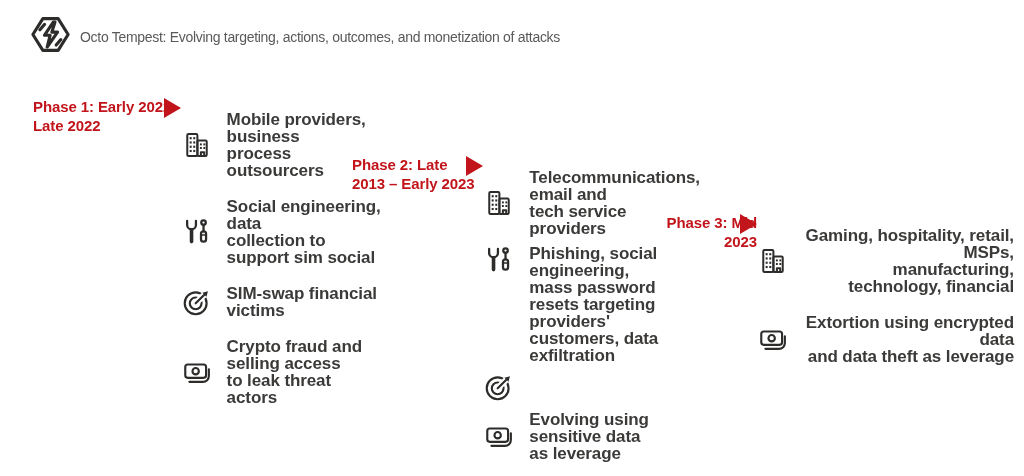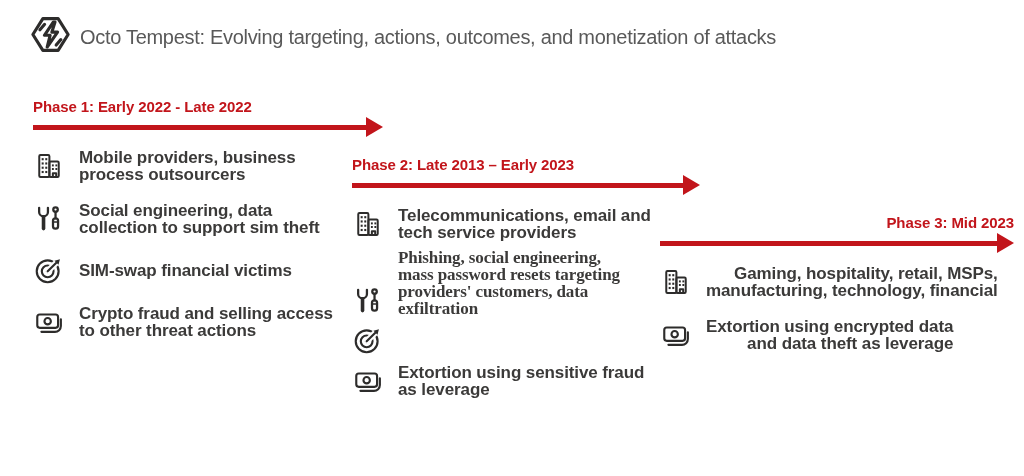--- a/index.html
+++ b/index.html
@@ -18,26 +18,26 @@
   }
   .canvas{position:absolute;inset:0;}
 
   
   .header-icon{
     position:absolute;left:27px;top:11px;width:47px;height:47px;color:var(--ink);
   }
   .header-icon svg{width:100%;height:100%;}
   .page-title{
     position:absolute;left:80px;top:22px;width:920px;
-    font-size:20px;line-height:30px;font-weight:400;
+    font-size:14px;line-height:30px;font-weight:400;
     color:var(--title);letter-spacing:-0.3px;
   }
 
   
-  .phase{position:absolute;display:flex;flex-direction:column;}
+  .phase{position:absolute;display:flex;flex-direction:row;}
   .phase-1{left:33px;top:97px;width:350px;}
   .phase-2{left:352px;top:155px;width:348px;}
   .phase-3{left:660px;top:213px;width:354px;text-align:right;}
 
   .phase-label{
     font-size:15px;font-weight:700;color:var(--accent);
     line-height:19px;letter-spacing:-0.1px;height:19px;
   }
   .phase-arrow{position:relative;height:16px;margin-top:3px;flex:none;}
   .arrow-line{
@@ -48,21 +48,21 @@
     position:absolute;right:0;top:-2px;width:0;height:0;
     border-top:10px solid transparent;
     border-bottom:10px solid transparent;
     border-left:17px solid var(--accent);
   }
 
   .phase-items{display:flex;flex-direction:column;margin-top:13px;gap:18px;}
   .phase-2 .phase-items{gap:7px;}
 
   .item{display:flex;gap:14px;align-items:center;}
-  .phase-2 .item:nth-child(2){align-items:flex-end;font-family:Liberation Serif, serif;} 
+  .phase-2 .item:nth-child(2){align-items:flex-start;} 
   .item-icon{width:32px;height:32px;flex:none;color:var(--ink);}
   .item-icon svg{width:100%;height:100%;}
   .item-text{
     font-size:17px;font-weight:700;color:var(--text);
     line-height:17px;letter-spacing:-0.1px;white-space:pre-line;
     padding-top:1px;
   }
 </style>
 </head>
 <body>
@@ -113,21 +113,21 @@
   <div class="item">
     <span class="item-icon"><svg viewBox="0 0 24 24" fill="none" stroke="currentColor" stroke-width="1.7" stroke-linecap="round" stroke-linejoin="round">
                 <path d="M4.6 3.6 v3.1 a3.3 3.3 0 0 0 6.6 0 V3.6"></path>
                 <path d="M7.9 10.3 V19.2" stroke-width="2.7"></path>
                 <circle cx="16.9" cy="4.9" r="1.7"></circle>
                 <path d="M16.9 6.6 V11.5"></path>
                 <rect x="15" y="11.5" width="3.8" height="7.7" rx="1.8"></rect>
                 <path d="M15.2 14.3 h3.4" stroke-width="1.2"></path>
               </svg></span>
     <span class="item-text">Social engineering, data
-collection to support sim theft</span>
+collection to support sim social</span>
   </div>
 
   <div class="item">
     <span class="item-icon"><svg viewBox="0 0 24 24" fill="none" stroke="currentColor" stroke-width="1.6" stroke-linecap="round" stroke-linejoin="round">
                 <circle cx="11" cy="13" r="8.2"></circle>
                 <circle cx="11" cy="13" r="4.4"></circle>
                 <circle cx="11" cy="13" r="1.4" fill="currentColor" stroke="none"></circle>
                 <path d="M11.5 12.5 L17.6 6.4" stroke="#ffffff" stroke-width="4.6"></path>
                 <path d="M11 13 L17.3 6.7"></path>
                 <path d="M20.2 4.0 L16.1 5.0 19.1 8.0 Z" fill="currentColor" stroke="none"></path>
@@ -135,21 +135,21 @@
     <span class="item-text">SIM-swap financial victims</span>
   </div>
 
   <div class="item">
     <span class="item-icon"><svg viewBox="0 0 24 24" fill="none" stroke="currentColor" stroke-width="1.6" stroke-linejoin="round" stroke-linecap="round">
                 <rect x="3.2" y="6.4" width="15.6" height="10" rx="1.9"></rect>
                 <circle cx="11" cy="11.4" r="2.4"></circle>
                 <path d="M6.3 19.4 h10.2 a4.4 4.4 0 0 0 4.4-4.4 V10"></path>
               </svg></span>
     <span class="item-text">Crypto fraud and selling access
-to other threat actions</span>
+to leak threat actors</span>
   </div>
 </div>
   </div>
 
   <div class="phase phase-2">
     <div class="phase-label">Phase 2: Late 2013 – Early 2023</div>
     <div class="phase-arrow">
       <div class="arrow-line"></div>
       <div class="arrow-head"></div>
     </div>
@@ -203,21 +203,21 @@
                 <path d="M20.2 4.0 L16.1 5.0 19.1 8.0 Z" fill="currentColor" stroke="none"></path>
               </svg></span>
   </div>
 
   <div class="item">
     <span class="item-icon"><svg viewBox="0 0 24 24" fill="none" stroke="currentColor" stroke-width="1.6" stroke-linejoin="round" stroke-linecap="round">
                 <rect x="3.2" y="6.4" width="15.6" height="10" rx="1.9"></rect>
                 <circle cx="11" cy="11.4" r="2.4"></circle>
                 <path d="M6.3 19.4 h10.2 a4.4 4.4 0 0 0 4.4-4.4 V10"></path>
               </svg></span>
-    <span class="item-text">Extortion using sensitive fraud
+    <span class="item-text">Evolving using sensitive data
 as leverage</span>
   </div>
 </div>
   </div>
 
   <div class="phase phase-3">
     <div class="phase-label">Phase 3: Mid 2023</div>
     <div class="phase-arrow">
       <div class="arrow-line"></div>
       <div class="arrow-head"></div>

